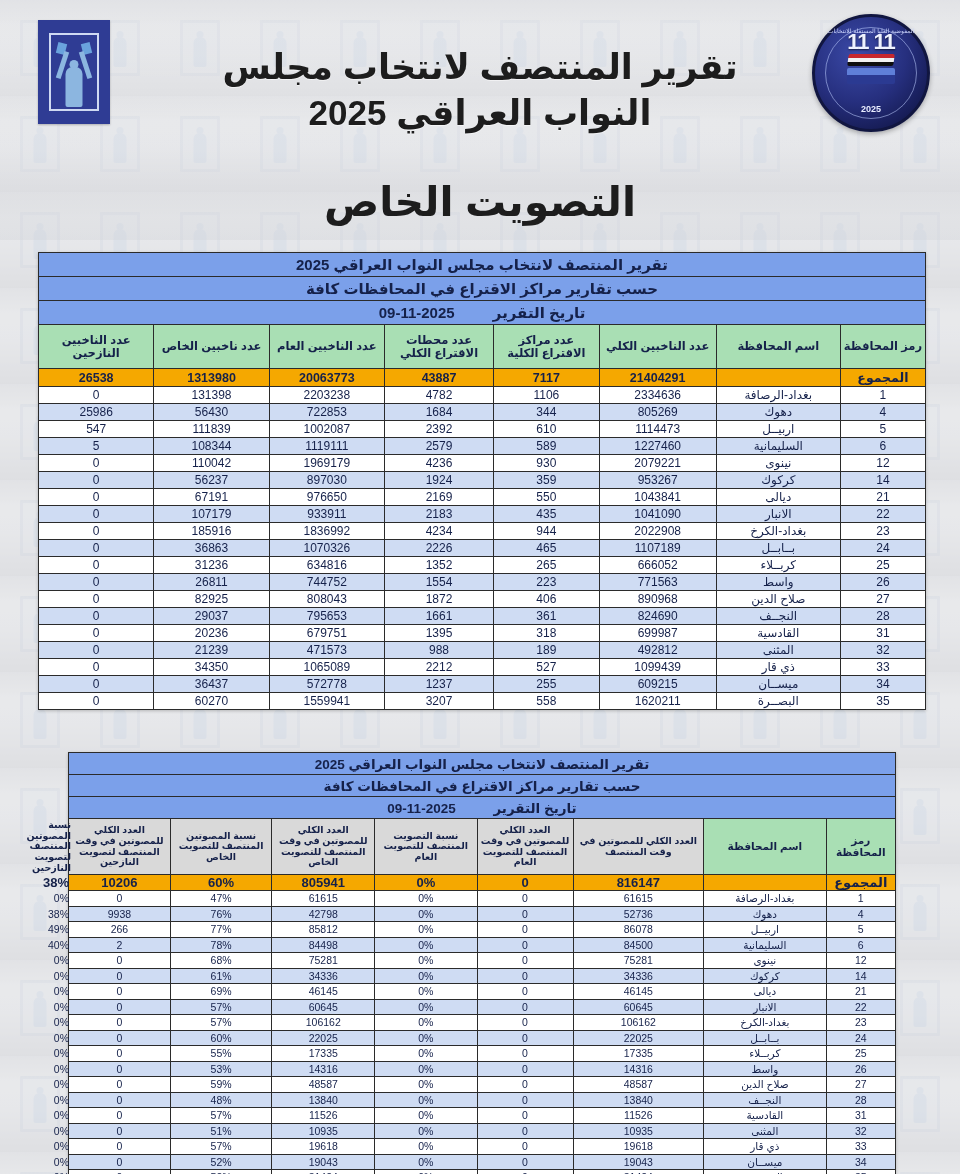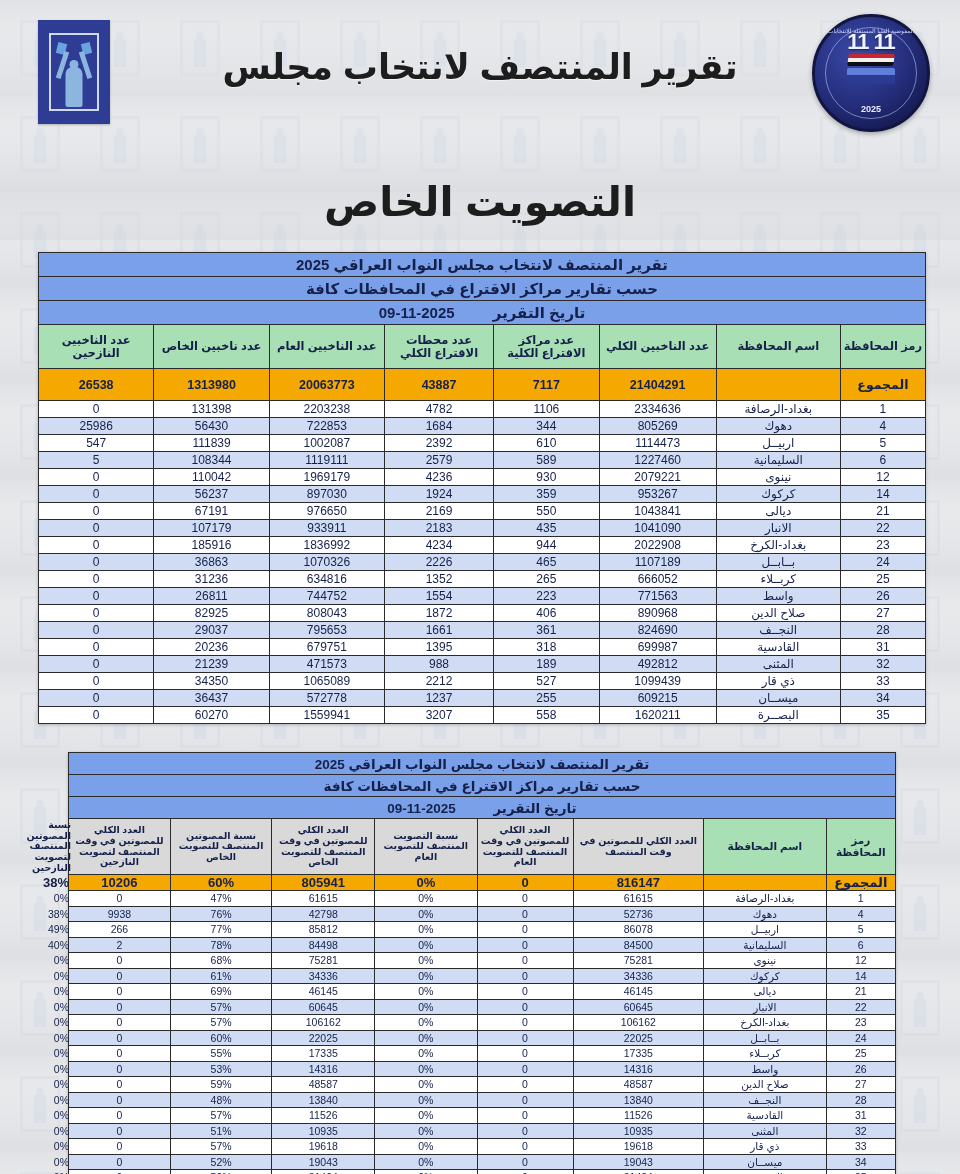--- a/index.html
+++ b/index.html
@@ -192,21 +192,21 @@
   #report-block-2 .colhead td{
     background:#d9d9d9; height:48px; font-size:9.5px; padding:1px 2px;
   }
   #report-block-2 .colhead td.green{ background:#a9dfb4; font-size:10.5px; }
 
   .total-row td{
     background:#f5a800;
     font-weight:bold;
     border-color:#1f1f1f;
   }
-  #report-block-1 .total-row td{ height:32px; font-size:12.5px; }
+  #report-block-1 .total-row td{ height:18px; font-size:12.5px; }
   #report-block-2 .total-row td{ height:16px; font-size:13px; }
 
   tbody.body-rows tr td{ height:17px; font-size:12px; background:#ffffff; }
   tbody.body-rows tr.alt td{ background:#cfdcf3; }
   #report-block-2 tbody.body-rows tr td{ height:15.5px; font-size:10.5px; }
 
   .prov{ font-size:10.5px; }
   #report-block-2 .prov{ font-size:9px; }
 
   
@@ -721,20 +721,21 @@
             <i></i>
             <i></i>
           </span>
         <span class="lf-head"></span>
         <span class="lf-body"></span>
       </div>
     </div>
 
     <div class="banner-title">
       <span class="hl">تقرير المنتصف لانتخاب مجلس</span>
+      <span class="hl">النواب العراقي 2025</span>
     </div>
 
     <div class="banner-sub">التصويت الخاص</div>
 
     <div class="logo-right">
       <div class="seal-ring">
         <span class="seal-arabic">المفوضية العليا المستقلة للانتخابات</span>
         <span class="seal-eleven">11 11</span>
         <span class="seal-flag"></span>
         <span class="seal-base"></span>

